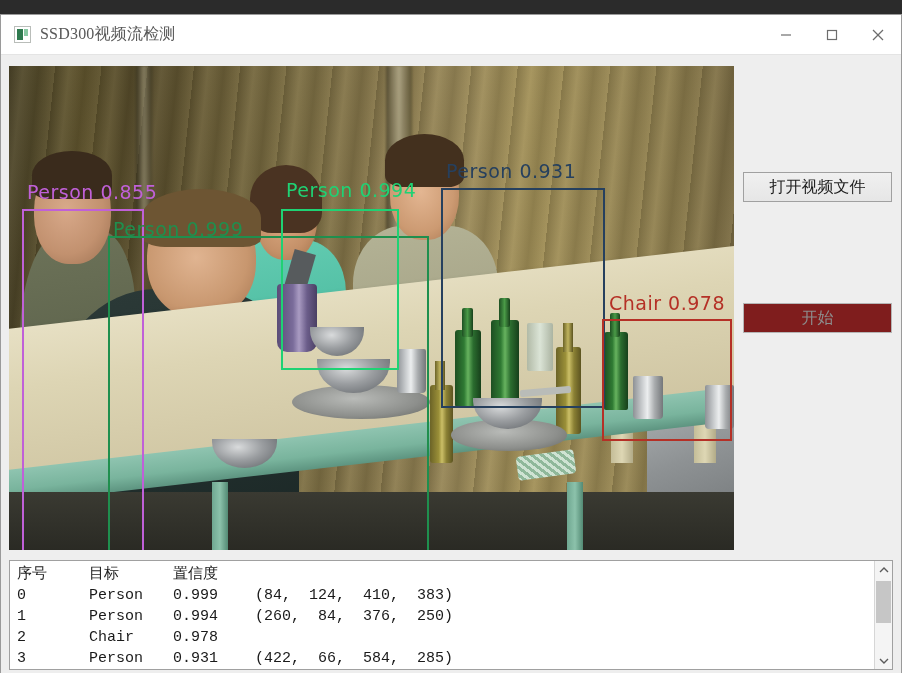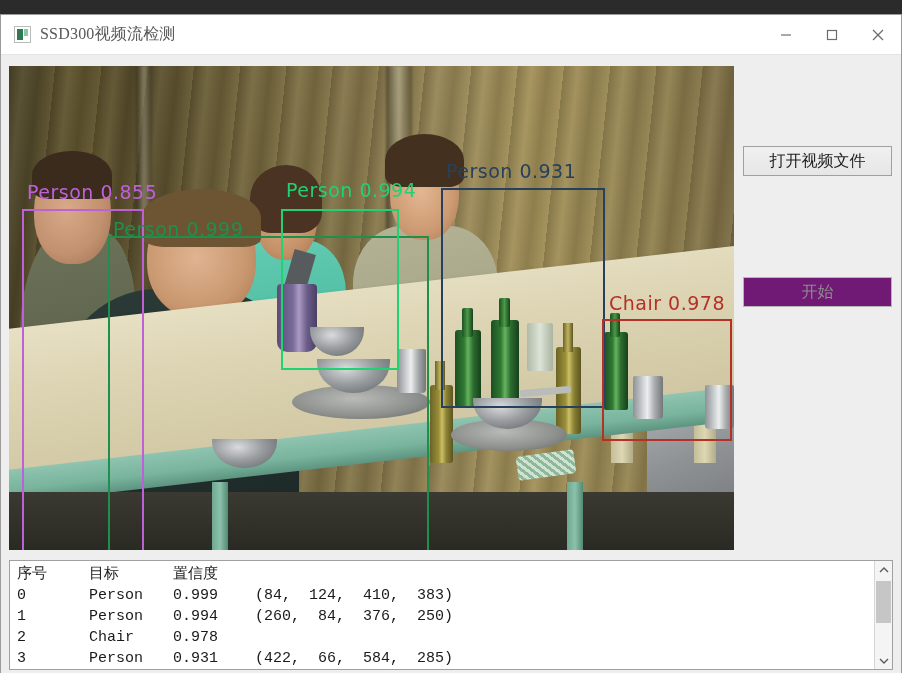--- a/index.html
+++ b/index.html
@@ -271,25 +271,25 @@
     font-family: "Liberation Serif", serif;
     font-size: 16px;
     color: #1b1b1b;
     background: linear-gradient(180deg,#f0f0f0 0%,#e6e6e6 100%);
     border: 1px solid #a0a0a0;
     text-align: center;
     line-height: 28px;
     cursor: default;
   }
   .ctl-btn.disabled {
-    background: #701a75;
+    background: #7f1d1d;
     border: 1px solid #b5b5b5;
     color: #8d8d8d;
   }
-  #btn-open { margin-top: 80px; }
+  #btn-open { margin-top: 106px; }
   #btn-start { margin-top: 101px; }
   #btn-stop { margin-top: 101px; }
 
   
   #result-panel {
     position: absolute;
     left: 8px; top: 505px;
     width: 884px; height: 110px;
     background: #ffffff;
     border: 1px solid #a0a0a0;

